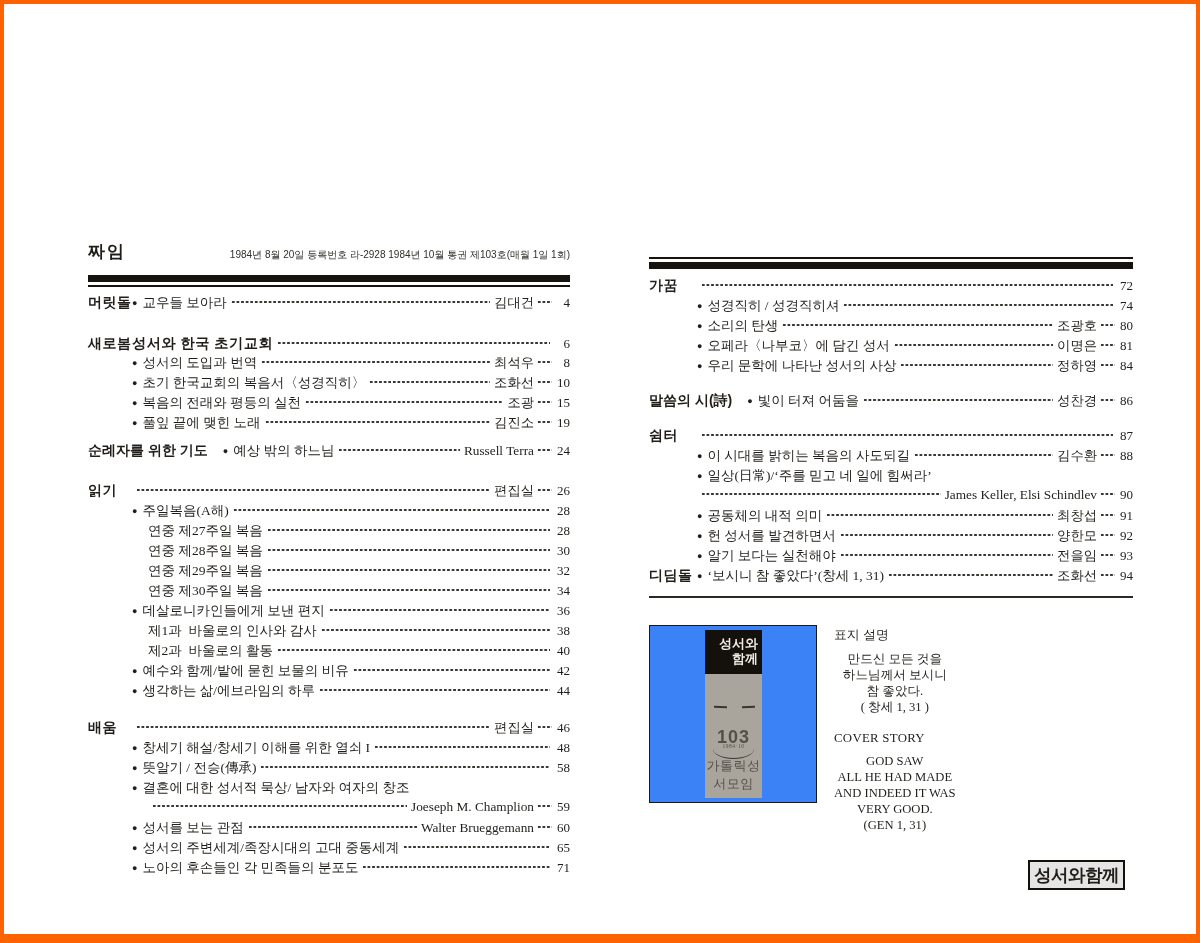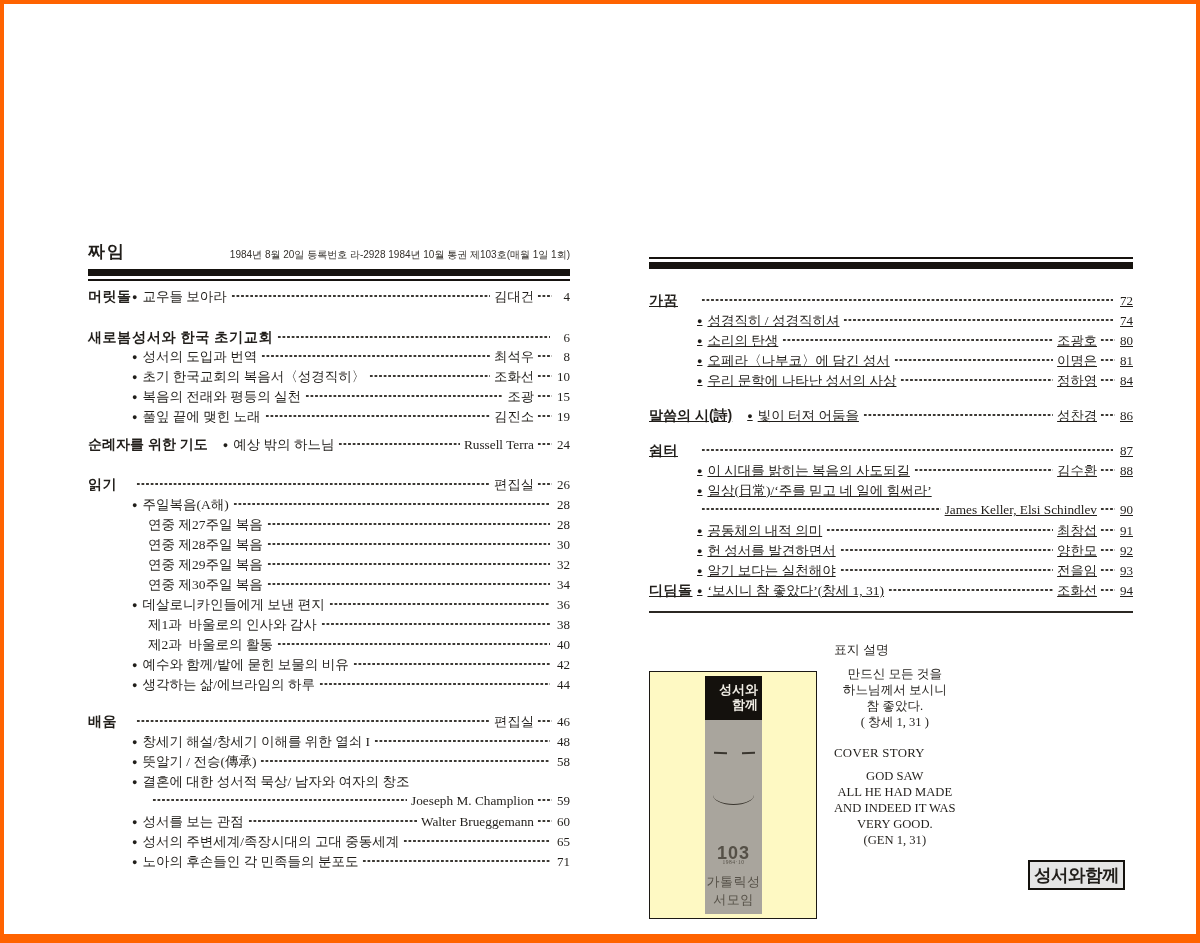--- a/index.html
+++ b/index.html
@@ -5,31 +5,31 @@
   html,body{margin:0;padding:0;background:#fff;}
   .canvas{
     position:relative;width:1200px;height:943px;box-sizing:border-box;
     background:#fff;border-style:solid;border-color:#ff6300;
     border-width:4px 4px 9px 4px;
     font-family:"Liberation Serif", serif;color:#211e1a;overflow:hidden;
   }
   .page-left{position:absolute;left:84px;top:236px;width:482px;}
   .page-right{position:absolute;left:645px;top:253px;width:484px;}
 
-  .lp-header{display:flex;justify-content:space-between;align-items:flex-end;margin-bottom:6px;}
+  .lp-header{display:flex;justify-content:space-between;align-items:flex-end;margin-bottom:12px;}
   .masthead{font-family:"Liberation Sans",sans-serif;font-weight:bold;font-size:17px;letter-spacing:2px;}
   .issue-info{font-family:"Liberation Sans",sans-serif;font-size:10px;color:#332f2a;padding-bottom:1px;}
 
   .rule-thick{height:7px;background:#16130f;}
   .page-left .rule-thin{height:2px;background:#16130f;margin-top:3px;}
   .page-right .rule-thin{height:2px;background:#16130f;}
   .page-right .rule-thick{margin-top:3px;}
 
   .toc{margin-top:7px;}
-  .page-right .toc{margin-top:23px;text-decoration:underline;}
+  .page-right .toc{margin-top:8px;}
   .toc-row{display:flex;align-items:baseline;height:20px;font-size:13.5px;}
   .gap-sm{margin-top:8px}.gap-md{margin-top:15px}.gap-lg{margin-top:17px}.gap-xl{margin-top:20px}
 
   .sec{flex:none;width:44px;font-family:"Liberation Sans",sans-serif;font-weight:bold;font-size:14px;letter-spacing:0.5px;white-space:pre;}
   .page-right .sec{width:48px;}
   .sec.wide{width:auto;margin-right:15px;letter-spacing:0;}
   .gutter{flex:none;width:44px;}
   .page-right .gutter{width:48px;}
   .ind{flex:none;width:16px;}
   .bullet{flex:none;font-size:9px;margin-right:5px;transform:translateY(-1px);}
@@ -38,21 +38,21 @@
   .leader{flex:1 1 12px;min-width:10px;height:10px;margin:0 4px;
     background-image:radial-gradient(circle, #3b3833 1.05px, transparent 1.4px);
     background-size:4.6px 10px;background-repeat:repeat-x;background-position:0 0;}
   .leader.l2{flex:none;width:15px;margin:0 2px 0 3px;}
   .author{flex:none;white-space:pre;font-size:13.3px;}
   .pg{flex:none;min-width:16px;text-align:right;font-size:13px;}
 
   .divider{height:2px;background:#2b2823;margin-top:9px;}
 
   .cover-section{display:flex;margin-top:27px;}
-  .cover-box{flex:none;width:168px;height:248px;border:1.5px solid #1c1914;position:relative;box-sizing:border-box;background:#fef9c3;margin-top:31px;}
+  .cover-box{flex:none;width:168px;height:178px;border:1.5px solid #1c1914;position:relative;box-sizing:border-box;background:#3b82f6;}
   .spine{position:absolute;left:55px;top:4px;width:57px;bottom:4px;background:#a9a59d;}
   .spine-head{height:44px;background:#14110d;color:#efece4;font-family:"Liberation Sans",sans-serif;
     font-weight:bold;font-size:13px;line-height:14.5px;text-align:right;padding:7px 4px 0 0;box-sizing:border-box;}
   .eye{position:absolute;height:2px;width:13px;background:#3a362f;top:76px;}
   .eye-l{left:9px;transform:rotate(2deg);}
   .eye-r{right:7px;transform:rotate(-2deg);}
   .smile{position:absolute;top:118px;left:8px;width:41px;height:10px;
     border-bottom:1.8px solid #3a362f;border-radius:0 0 50% 50% / 0 0 10px 10px;}
   .spine-issue{position:absolute;left:0;right:0;bottom:5px;text-align:center;color:#555047;}
   .issue-no{font-family:"Liberation Sans",sans-serif;font-size:18px;font-weight:bold;letter-spacing:1px;line-height:12px;}

